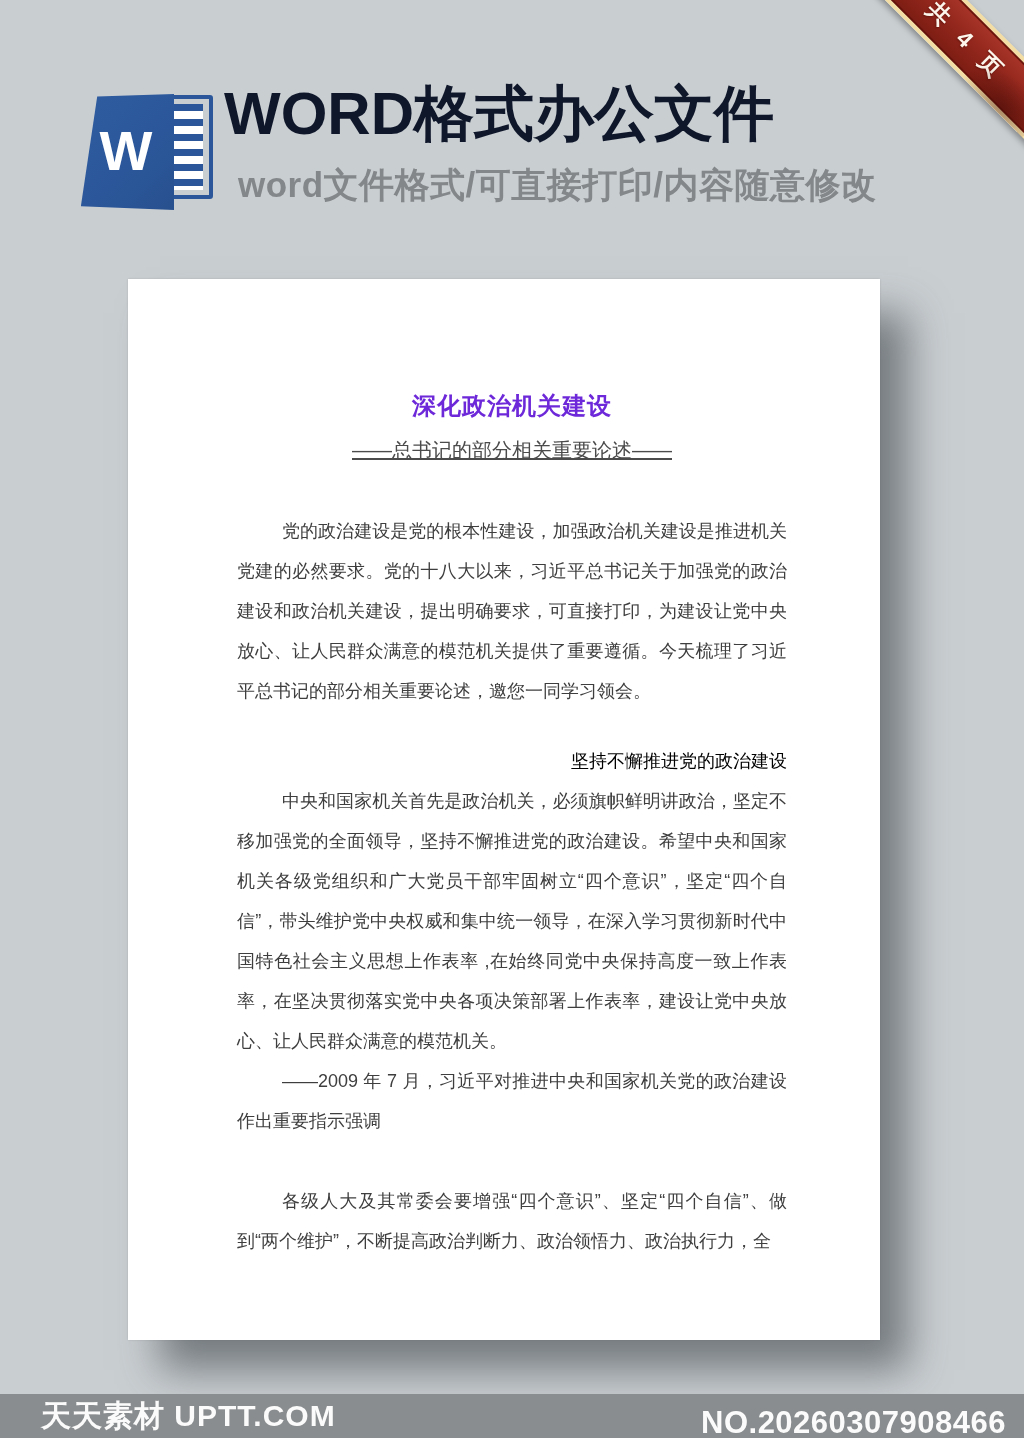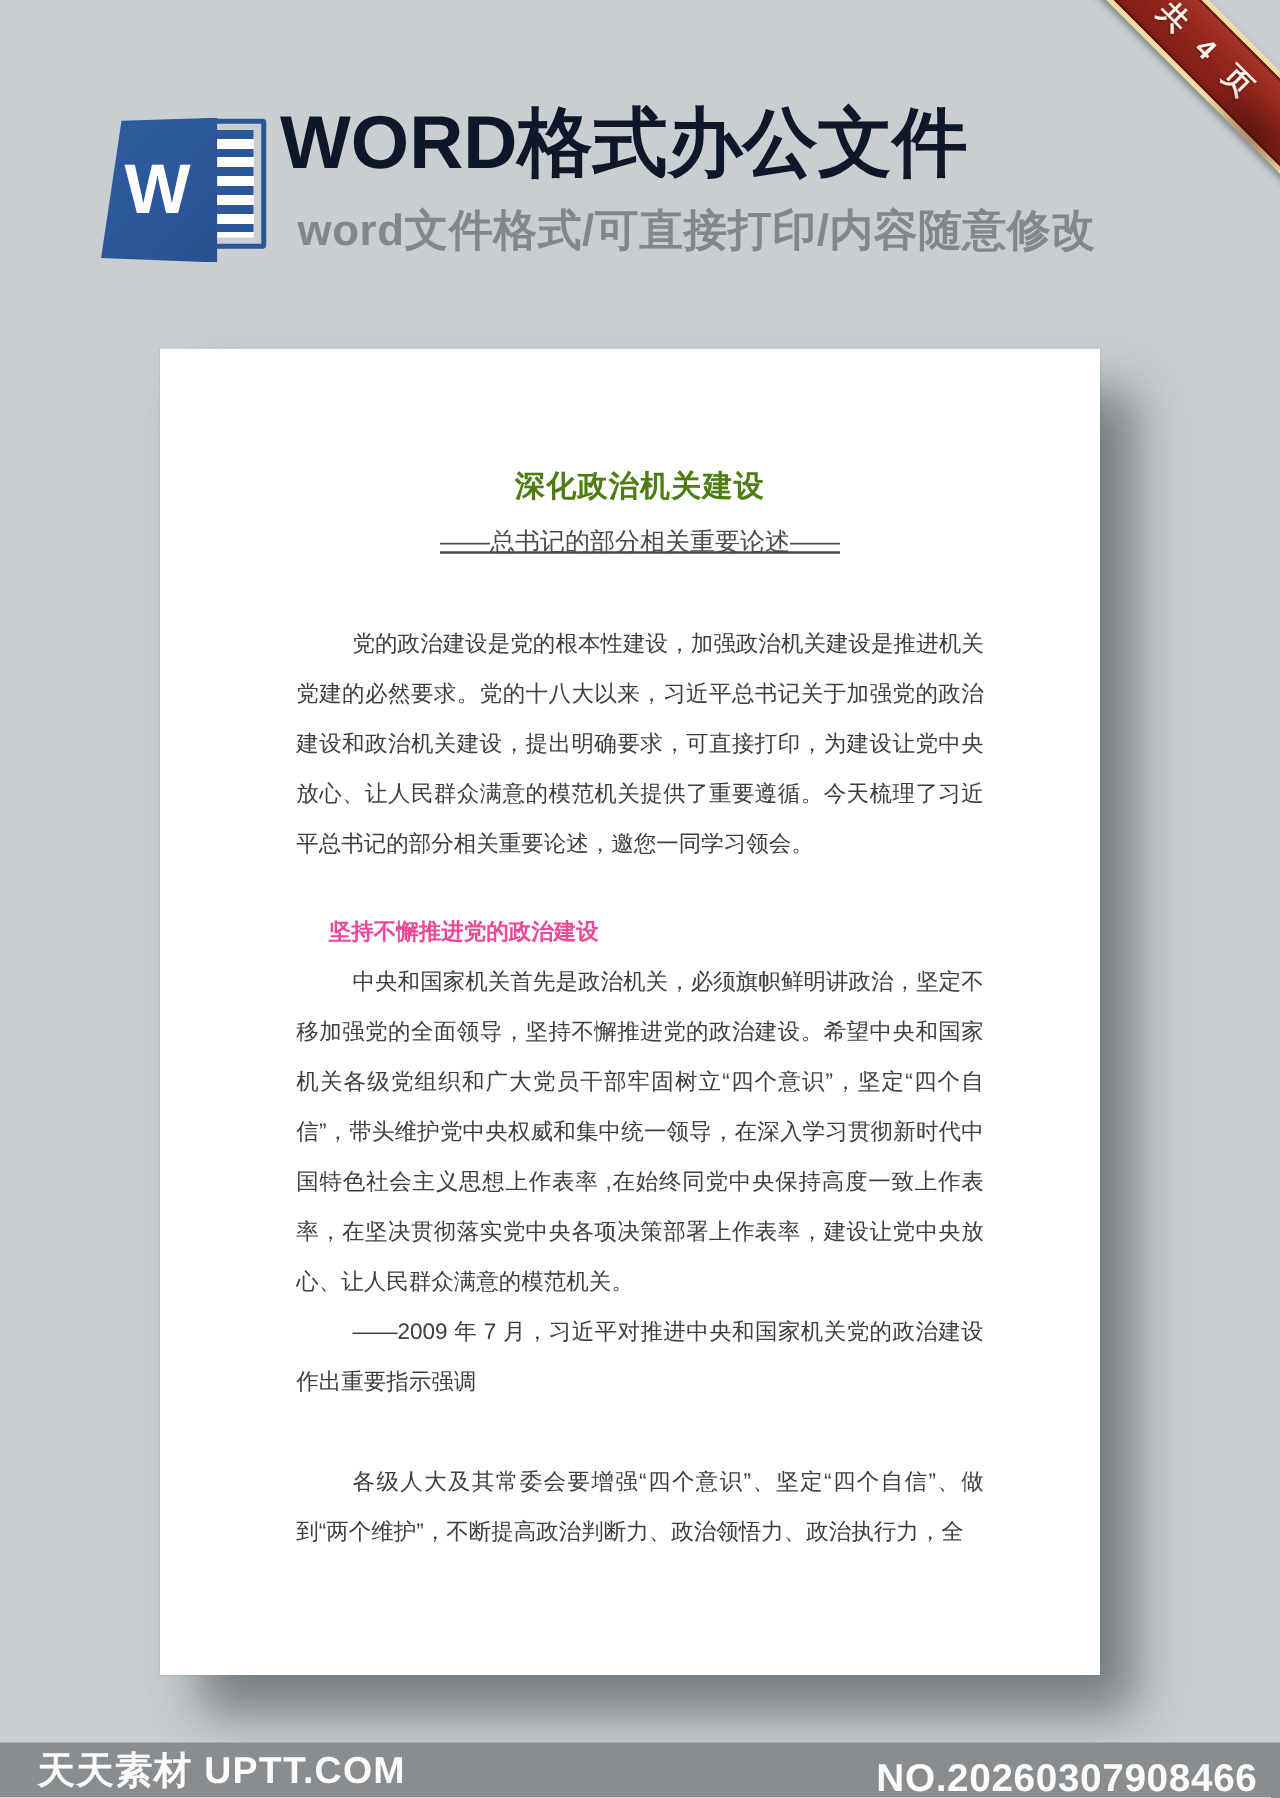--- a/index.html
+++ b/index.html
@@ -56,34 +56,34 @@
   }
 
   
   .doc-page{
     position:absolute;left:128px;top:279px;width:752px;height:1061px;box-sizing:border-box;
     background:#ffffff;
     padding:96px 93px 0 109px;
     box-shadow:30px 32px 38px -2px rgba(66,72,78,.62), 0 0 2px rgba(0,0,0,.12);
     z-index:5;
   }
-  .doc-title{margin:0;text-align:center;font-size:24px;line-height:30px;font-weight:700;color:#4d7c0f;letter-spacing:1px;}
+  .doc-title{margin:16px;text-align:center;font-size:24px;line-height:30px;font-weight:700;color:#6d28d9;letter-spacing:1px;}
   .doc-subtitle{margin-top:18px;text-align:center;font-size:20px;line-height:22px;color:#4b4b4b;text-decoration:underline;}
   .doc-body{margin-top:50px;width:550px;font-size:18px;line-height:40px;color:#3e3e3e;}
   .para{margin:0;text-align:justify;text-indent:2.5em;word-break:break-all;}
   .para.gap{margin-top:40px;}
   .section-heading{
-    margin:38px 0 8px 0;font-size:18px;line-height:24px;font-weight:700;color:#ec4899;text-indent:26px;
+    margin:38px 0 8px 0;font-size:18px;line-height:24px;font-weight:400;color:#000000;text-indent:26px;text-align:right;
   }
 
   
   .site-footer{
     position:absolute;left:0;bottom:0;width:1024px;height:44px;box-sizing:border-box;
     background:#8a8d8f;display:flex;align-items:center;justify-content:space-between;
-    padding:0 18px 0 30px;z-index:20;
+    padding:0 18px 0 41px;z-index:20;
   }
   .footer-brand{color:#fbfbfb;font-size:30px;font-weight:600;letter-spacing:1px;}
   .footer-number{color:#fbfbfb;font-size:31px;font-weight:600;letter-spacing:.5px;margin-top:13px;}
 </style>
 </head>
 <body>
 
 <div class="ribbon-wrap">
   <div class="ribbon-band">
     <span class="ribbon-label">共 4 页</span>

